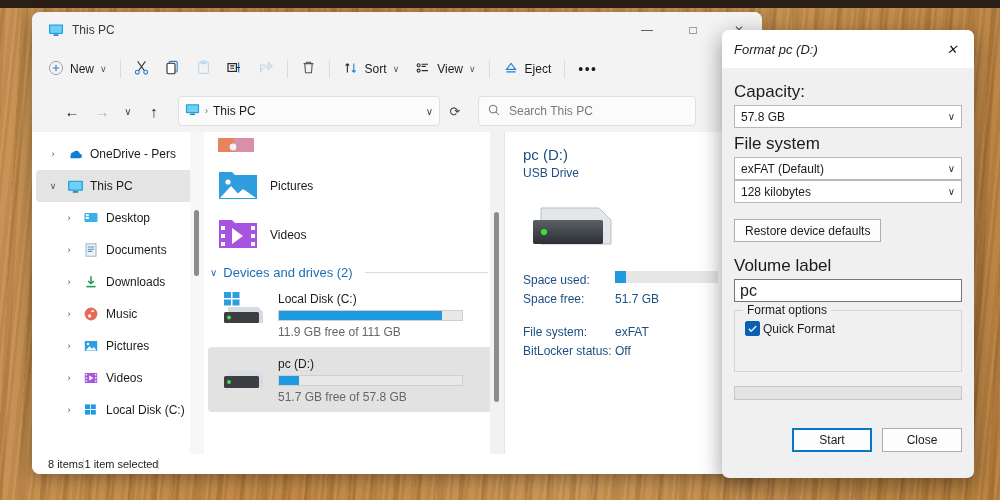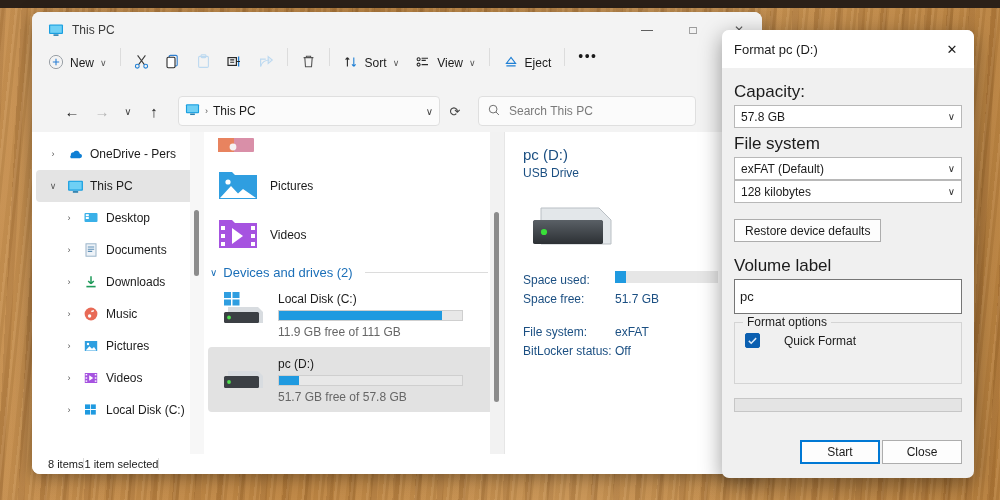--- a/index.html
+++ b/index.html
@@ -48,21 +48,21 @@
   }
   .tb-icon { margin-left: 16px; margin-right: 8px; display: flex; }
   .tb-title { font-size: 12px; color: #3b3b3b; }
   .wincontrols { position: absolute; right: 0; top: 0; height: 36px; display: flex; }
   .wc { width: 46px; height: 36px; display: flex; align-items: center; justify-content: center;
         color: #4a4a4a; font-size: 12px; }
   .wc.close { color: #5a5a5a; }
 
   
   .toolbar {
-    height: 42px; display: flex; 
+    height: 42px; display: flex; align-items: center;
     padding: 0 8px; background: #f3f3f3;
   }
   .tbtn { height: 30px; border-radius: 4px; display: flex; align-items: center;
           gap: 6px; padding: 0 8px; color: #1b1b1b; font-size: 12px; }
   .tbtn.icononly { padding: 0 7px; }
   .chev { font-size: 9px; color: #555; }
   .tsep { width: 1px; height: 18px; background: #dcdcdc; margin: 0 5px; }
   .dots { letter-spacing: 1.5px; font-size: 14px; color: #1b1b1b; padding: 0 8px; }
 
   
@@ -140,45 +140,45 @@
   .viewbtns { position: absolute; right: 10px; bottom: 2px; display: flex; gap: 2px; }
 
   
   #dialog {
     position: absolute; left: 722px; top: 30px; width: 252px; height: 448px;
     background: #f0f0f0; border-radius: 7px;
     box-shadow: 0 6px 22px rgba(0,0,0,0.40);
     overflow: hidden;
   }
   .dlg-title { height: 38px; background: #fff; display: flex; align-items: center;
-               padding: 0 4px 0 12px; }
+               padding: 0 4px 0 12px; font-style: italic; }
   .dlg-title .t { font-size: 13px; color: #1b1b1b; }
   .dlg-close { margin-left: auto; width: 36px; height: 34px; display: flex;
                align-items: center; justify-content: center; font-size: 13px; color: #1b1b1b; }
   .dlg-body { padding: 8px 12px 0 12px; }
   .flabel2 { font-size: 17px; color: #1b1b1b; margin: 6px 0 3px; }
   .combo { height: 23px; background: #fff; border: 1px solid #b8b8b8;
            display: flex; align-items: center; padding: 0 6px; font-size: 12px; color: #1b1b1b; }
   .combo .cv { flex: 1; }
   .combo .cc { font-size: 10px; color: #333; }
   .btn { height: 23px; border: 1px solid #adadad; background: #fdfdfd;
          display: inline-flex; align-items: center; justify-content: center;
          font-size: 12px; color: #1b1b1b; padding: 0 10px; }
   .btn.focus { border: 1px solid #0078d4; box-shadow: 0 0 0 1px #0078d4 inset; }
-  .txtinput { height: 35px; background: #fff; border: 1px solid #767676;
-              display: flex; align-items: center; padding: 0 5px; font-size: 13px; color: #1b1b1b; }
+  .txtinput { height: 23px; background: #fff; border: 1px solid #767676;
+              display: flex; align-items: center; padding: 0 5px; font-size: 16px; color: #1b1b1b; }
   .group { border: 1px solid #d4d4d4; margin-top: 8px; padding: 10px 10px 14px; position: relative; height: 62px; }
   .group .glegend { position: absolute; top: -8px; left: 8px; background: #f0f0f0;
                     padding: 0 4px; font-size: 12px; color: #1b1b1b; }
-  .chkrow { display: flex; align-items: center; gap: 24px; }
+  .chkrow { display: flex; align-items: center; gap: 3px; }
   .chk { width: 15px; height: 15px; background: #0b5fb0; border: 1px solid #0b5fb0;
          display: flex; align-items: center; justify-content: center; border-radius: 2px; }
   .chklabel { font-size: 12px; color: #1b1b1b; }
   .progress { height: 14px; background: #e4e4e4; border: 1px solid #c6c6c6; margin-top: 14px; }
-  .dlg-actions { display: flex; gap: 2px; justify-content: flex-end; margin-top: 28px; }
+  .dlg-actions { display: flex; gap: 10px; justify-content: flex-end; margin-top: 28px; }
   .dlg-actions .btn { width: 80px; height: 24px; }
 </style>
 </head>
 <body>
 
 <div id="desktop"></div>
 <div id="desktop-topbar"></div>
 
 <div id="explorer">
 

